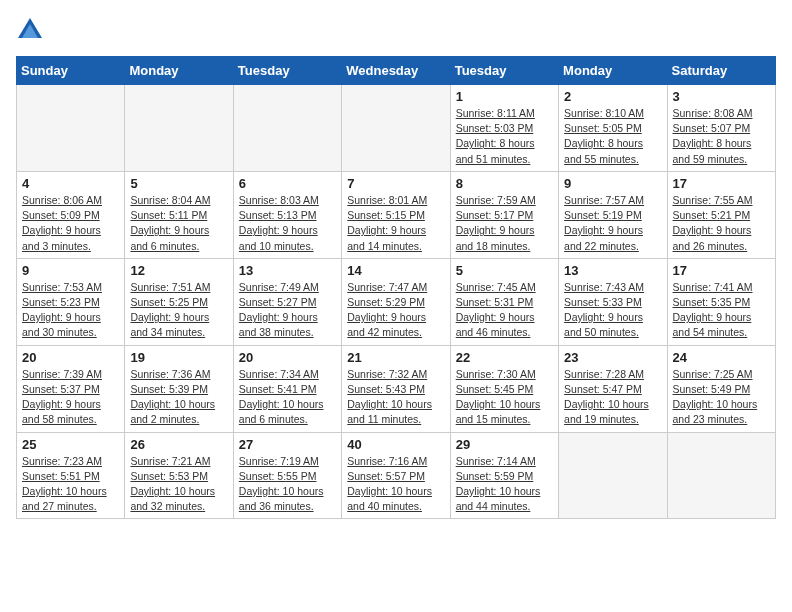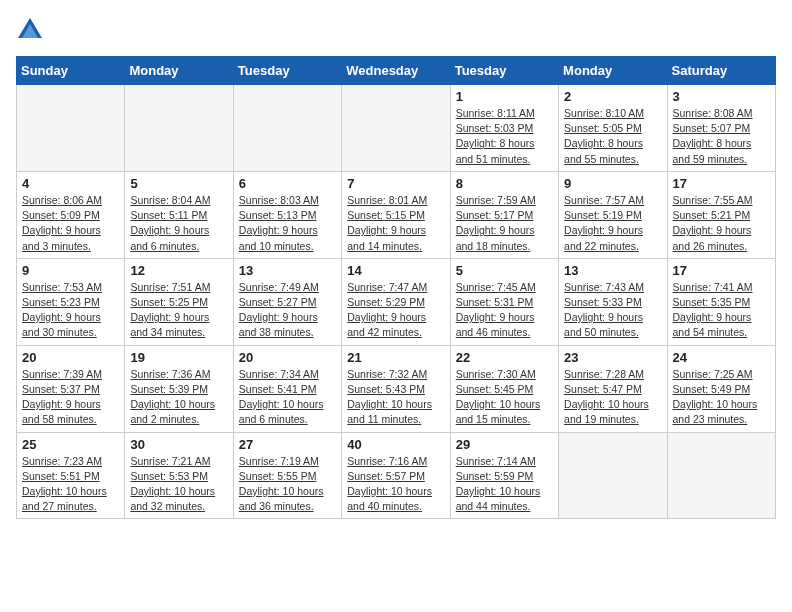--- a/index.html
+++ b/index.html
@@ -224,21 +224,21 @@
           <div class="day-num">24</div>
           <div class="day-info">Sunrise: 7:25 AM<br>Sunset: 5:49 PM<br>Daylight: 10 hours<br>and 23 minutes.</div>
         </td>
       </tr>
       <tr class="week-row">
         <td>
           <div class="day-num">25</div>
           <div class="day-info">Sunrise: 7:23 AM<br>Sunset: 5:51 PM<br>Daylight: 10 hours<br>and 27 minutes.</div>
         </td>
         <td>
-          <div class="day-num">30</div>
+          <div class="day-num">26</div>
           <div class="day-info">Sunrise: 7:21 AM<br>Sunset: 5:53 PM<br>Daylight: 10 hours<br>and 32 minutes.</div>
         </td>
         <td>
           <div class="day-num">27</div>
           <div class="day-info">Sunrise: 7:19 AM<br>Sunset: 5:55 PM<br>Daylight: 10 hours<br>and 36 minutes.</div>
         </td>
         <td>
           <div class="day-num">40</div>
           <div class="day-info">Sunrise: 7:16 AM<br>Sunset: 5:57 PM<br>Daylight: 10 hours<br>and 40 minutes.</div>
         </td>

